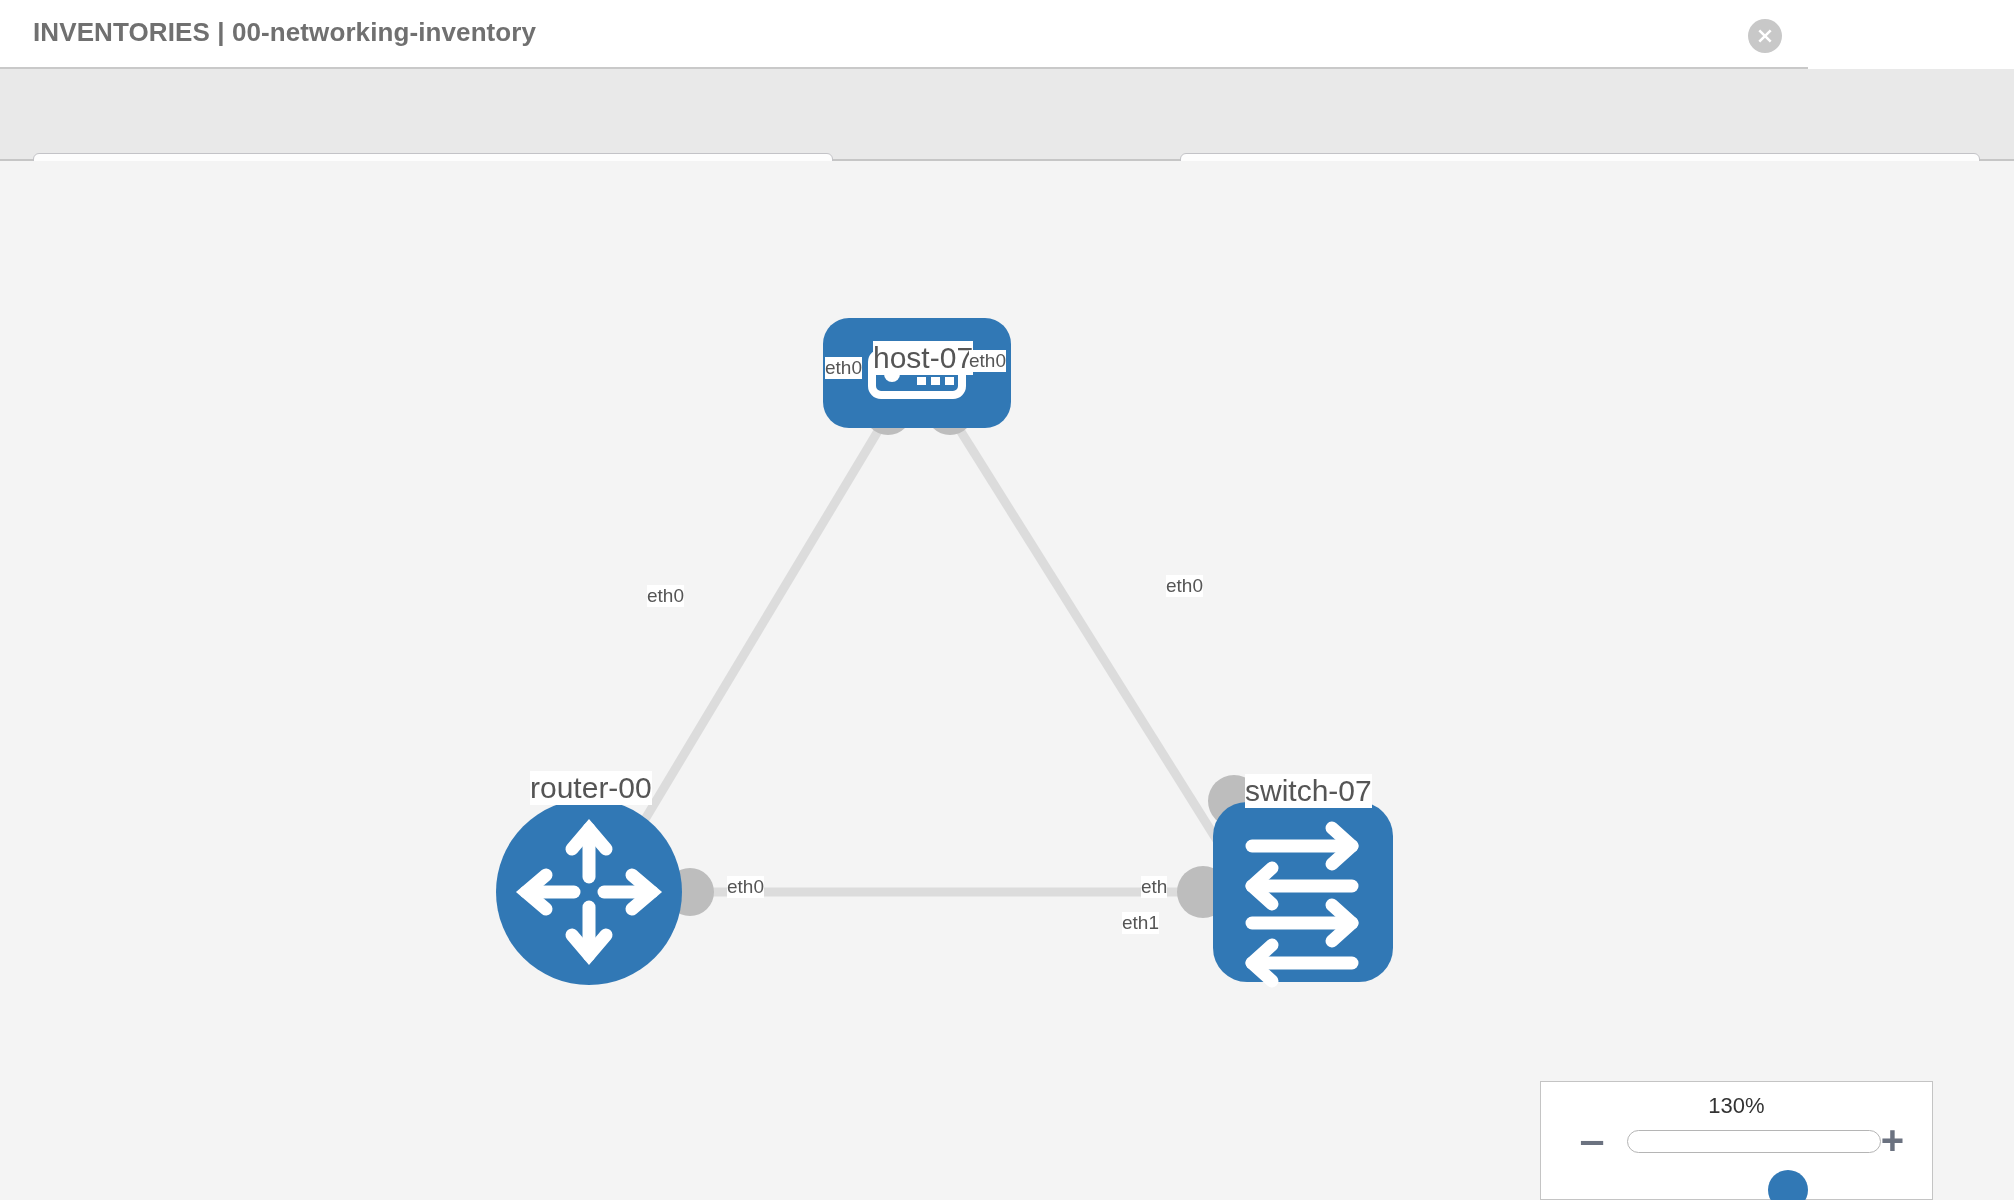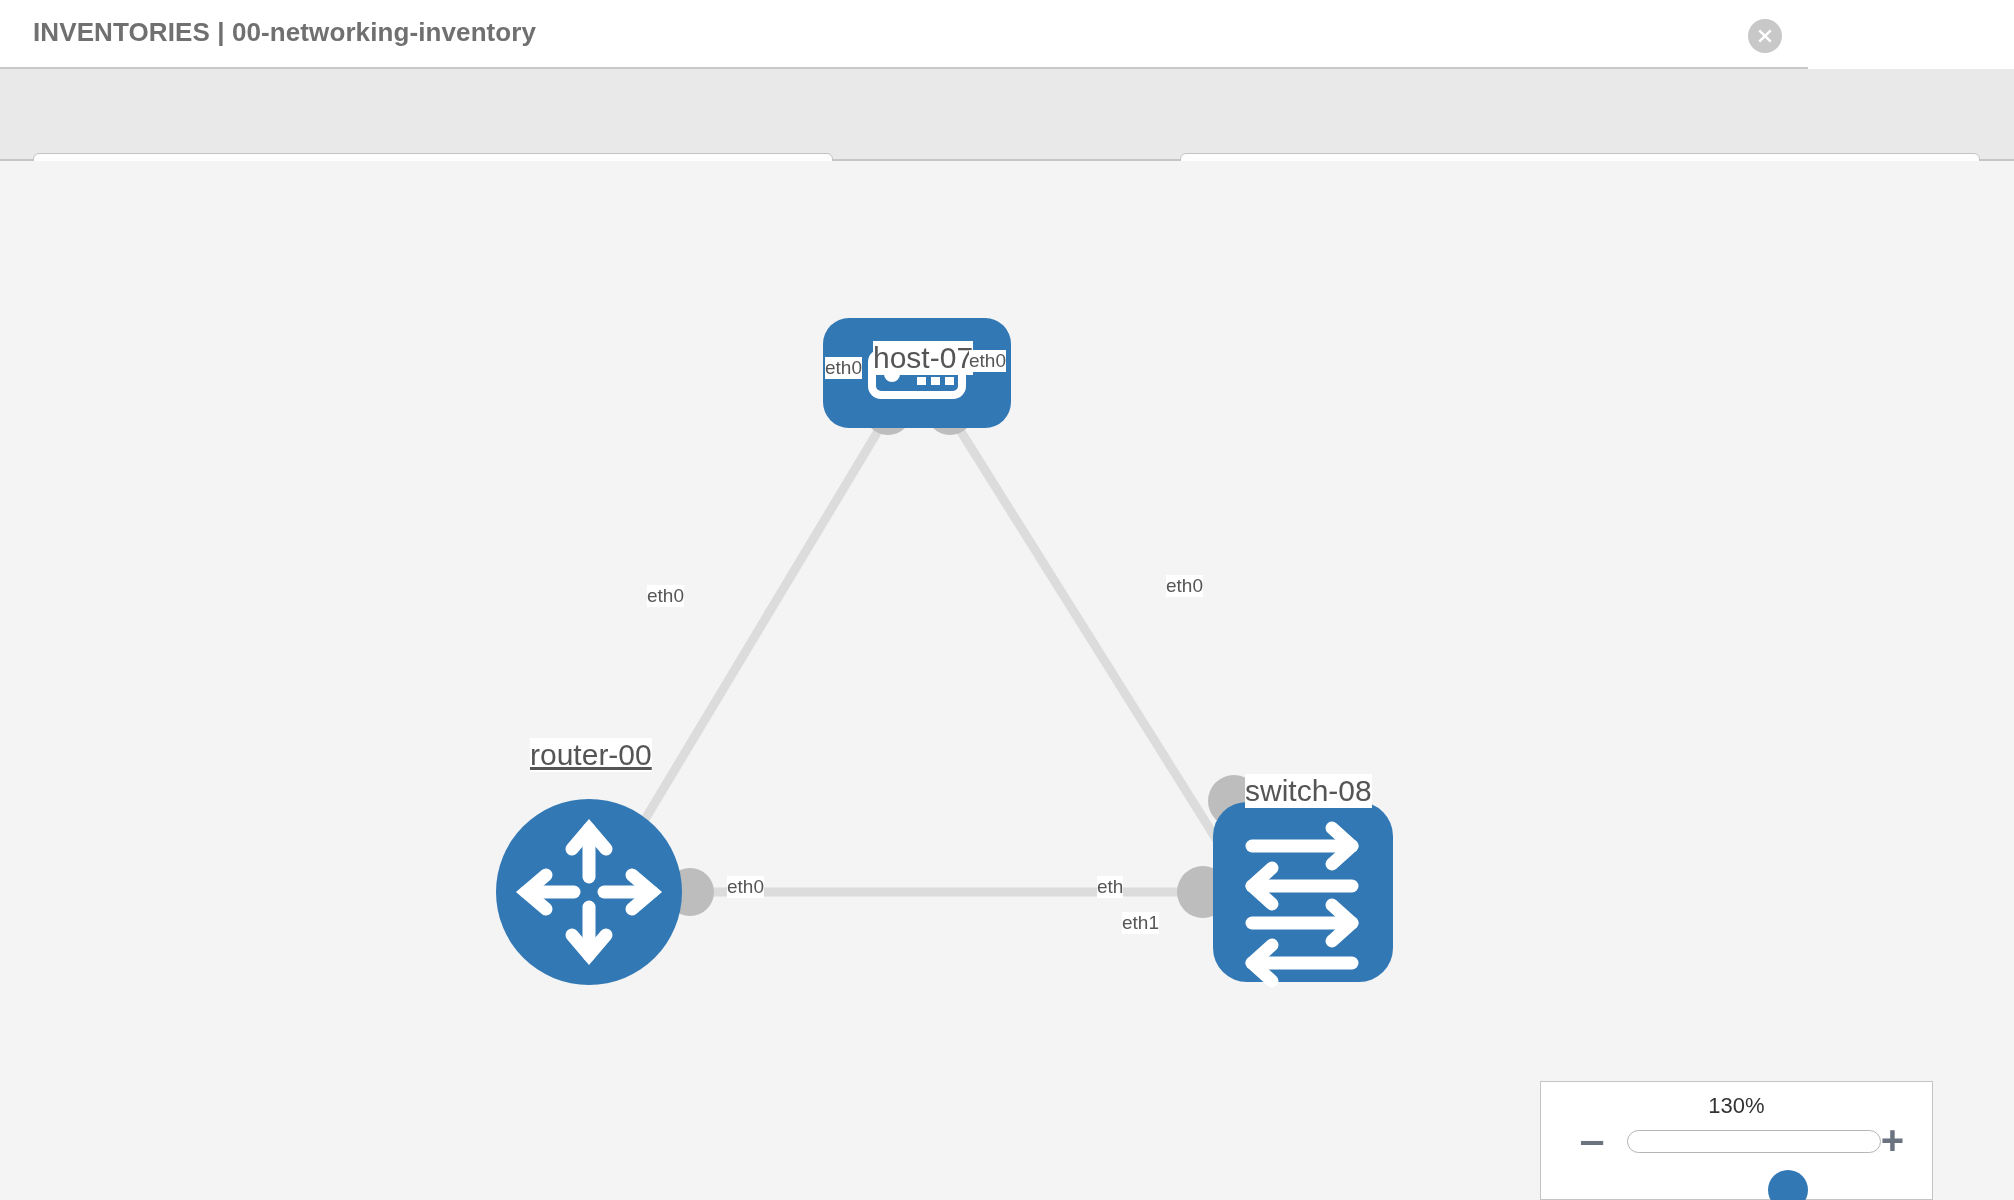--- a/index.html
+++ b/index.html
@@ -223,29 +223,29 @@
           <path d="M1272 707 L1252 725 L1272 743"></path>
         <path d="M1252 762 L1352 762"></path>
           <path d="M1332 744 L1352 762 L1332 780"></path>
         <path d="M1352 802 L1252 802"></path>
           <path d="M1272 784 L1252 802 L1272 820"></path>
       </g>
     </g>
   </svg>
 
   <div class="node-label" style="left:873px; top:180px;">host-07</div>
-  <div class="node-label" style="left:530px; top:577px;text-decoration:underline;">router-00</div>
-  <div class="node-label" style="left:1245px;top:613px;">switch-08</div>
+  <div class="node-label" style="left:530px; top:610px;">router-00</div>
+  <div class="node-label" style="left:1245px;top:613px;">switch-07</div>
 
   <div class="edge-label" style="left:825px; top:196px;">eth0</div>
   <div class="edge-label" style="left:969px; top:189px;">eth0</div>
   <div class="edge-label" style="left:647px; top:424px;">eth0</div>
   <div class="edge-label" style="left:1166px;top:414px;">eth0</div>
   <div class="edge-label" style="left:727px; top:715px;">eth0</div>
-  <div class="edge-label" style="left:1097px;top:715px;">eth</div>
+  <div class="edge-label" style="left:1141px;top:715px;">eth</div>
   <div class="edge-label" style="left:1122px;top:751px;">eth1</div>
 </div>
 
 <div class="zoom-panel">
   <div class="zoom-level">130%</div>
   <div class="zoom-minus">‒</div>
   <div class="zoom-track">
     <div class="zoom-thumb"></div>
   </div>
   <div class="zoom-plus">+</div>

